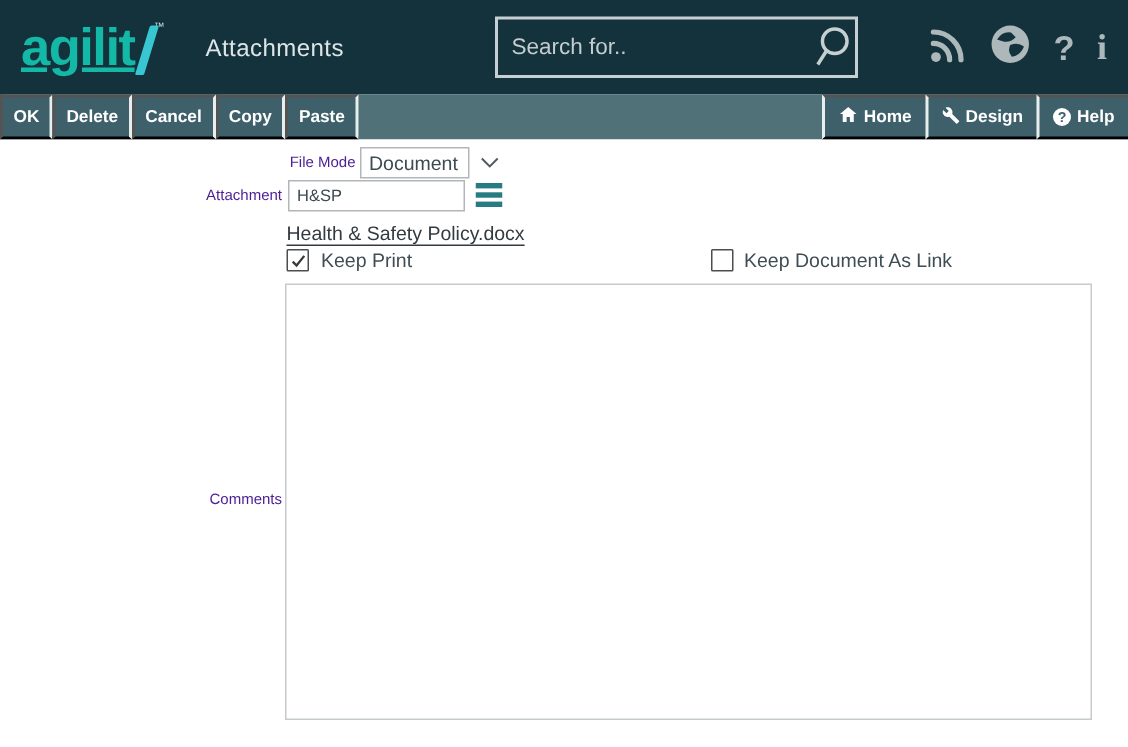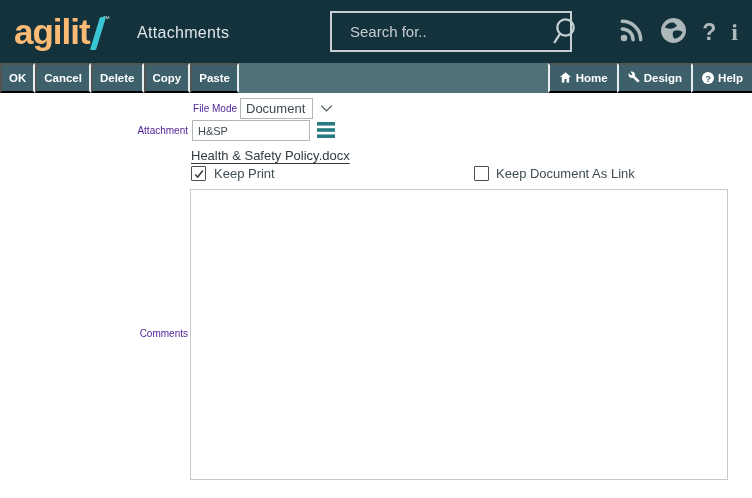--- a/index.html
+++ b/index.html
@@ -13,41 +13,41 @@
   
   .topbar {
     position:absolute; left:0; top:0; width:752px; height:63px;
     background:#14323c;
   }
   .logo {
     position:absolute; left:14px; top:9px; height:46px;
     display:flex; align-items:center;
   }
   .logo-text {
-    color:#fdba74; font-size:35px; font-weight:bold; letter-spacing:-1px;
+    color:#14b8a6; font-size:35px; font-weight:bold; letter-spacing:-1px;text-decoration:underline;
   }
   .logo-slash {
     display:inline-block; width:6px; height:33px; margin-left:5px; margin-top:3px;
     background:#38c6d3; transform:skewX(-17deg); border-radius:1px;
   }
   .logo-tm {
     color:#cfe3e6; font-size:7px; margin-left:2px; margin-top:-28px;
   }
   .page-title {
     position:absolute; left:137px; top:24px;
     color:#dde5e7; font-size:16px; letter-spacing:0.3px;
   }
   .searchbox {
     position:absolute; left:330px; top:11px; width:242px; height:41px;
     border:2px solid #c6cfd1; display:flex; align-items:center;
     background:transparent;
   }
   .search-input {
     flex:1; height:100%; background:transparent; border:none; outline:none;
-    color:#bef264; font-size:15px; padding-left:18px;
+    color:#bef264; font-size:15px; padding-left:9px;
     font-family:"Liberation Sans", sans-serif;
   }
   .search-input::placeholder { color:#c3cdcf; opacity:1; }
   .search-glass { margin-right:6px; display:flex; }
   .hdr-icons {
     position:absolute; right:14px; top:14px; height:36px;
     display:flex; align-items:center; gap:15px;
   }
   .hdr-glyph {
     color:#adb8bb; font-size:23px; font-weight:bold; line-height:1;
@@ -152,24 +152,24 @@
       <span class="hdr-glyph serif">i</span>
     </div>
   </header>
 
   <nav class="toolbar">
     <div class="tb-group left">
       <button class="tb-btn">
         <span>OK</span>
       </button>
       <button class="tb-btn">
+        <span>Delete</span>
+      </button>
+      <button class="tb-btn">
         <span>Cancel</span>
-      </button>
-      <button class="tb-btn">
-        <span>Delete</span>
       </button>
       <button class="tb-btn">
         <span>Copy</span>
       </button>
       <button class="tb-btn">
         <span>Paste</span>
       </button>
     </div>
     <div class="tb-group right">
       <button class="tb-btn">

